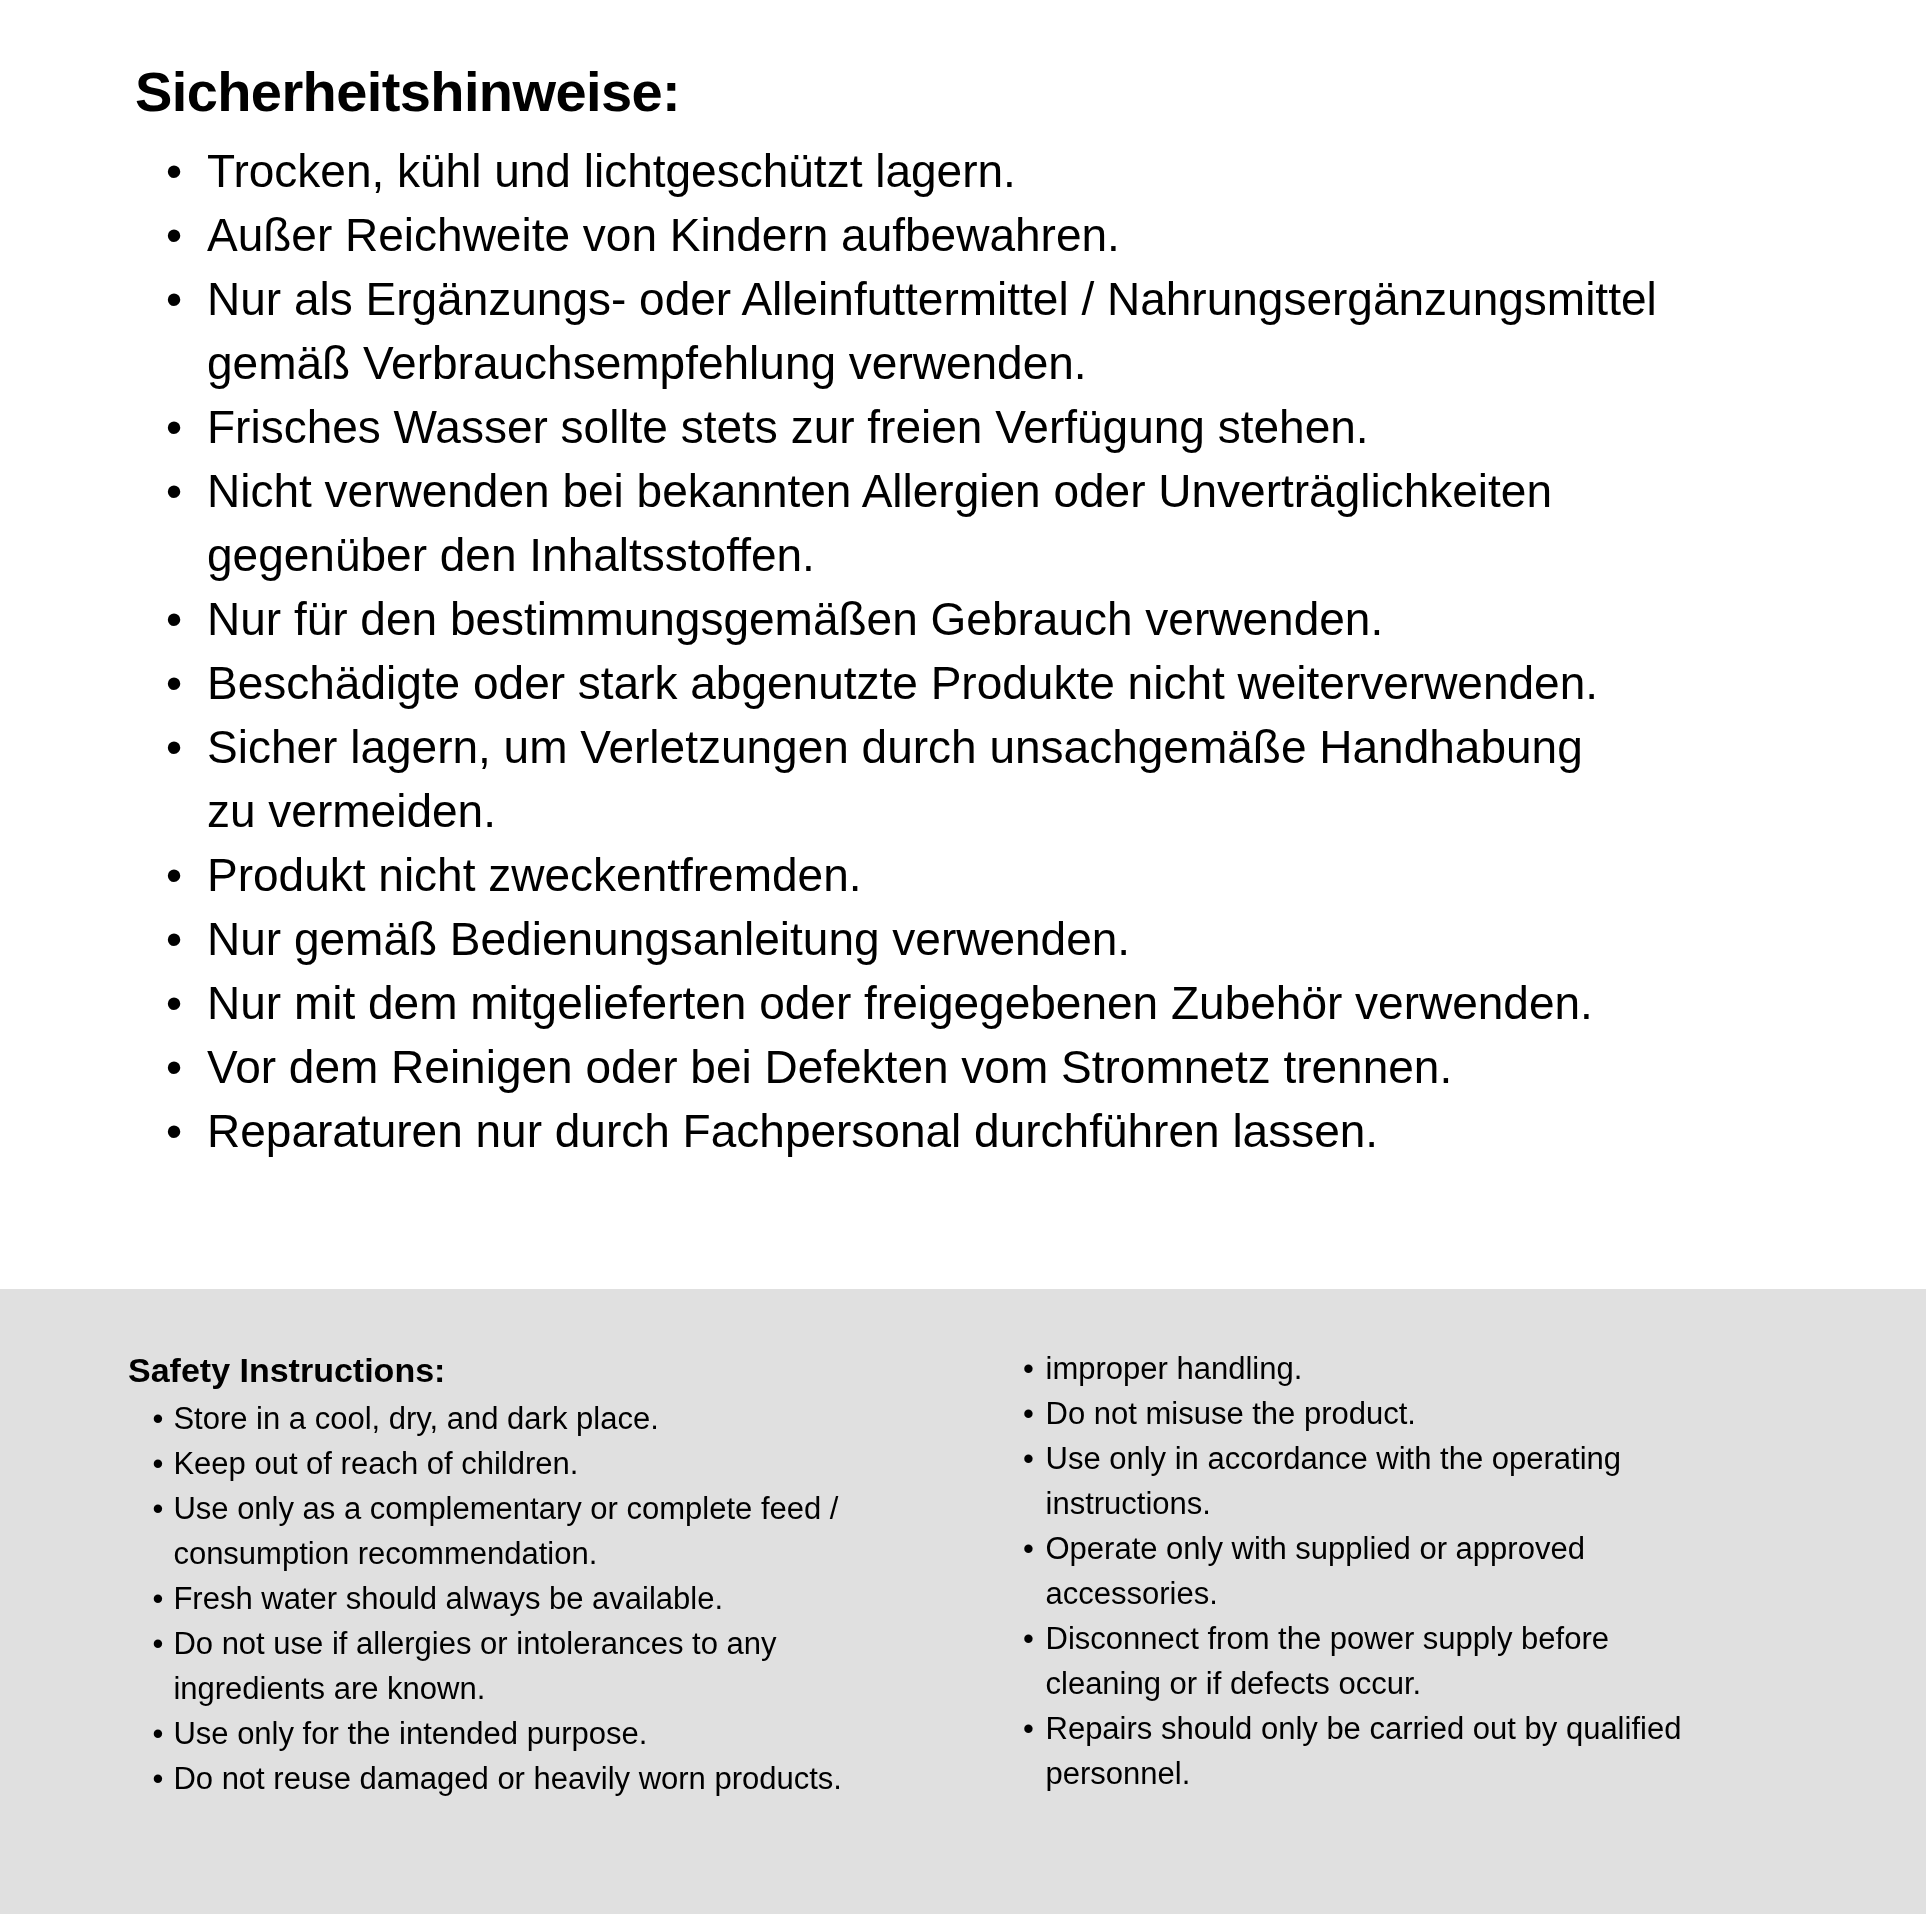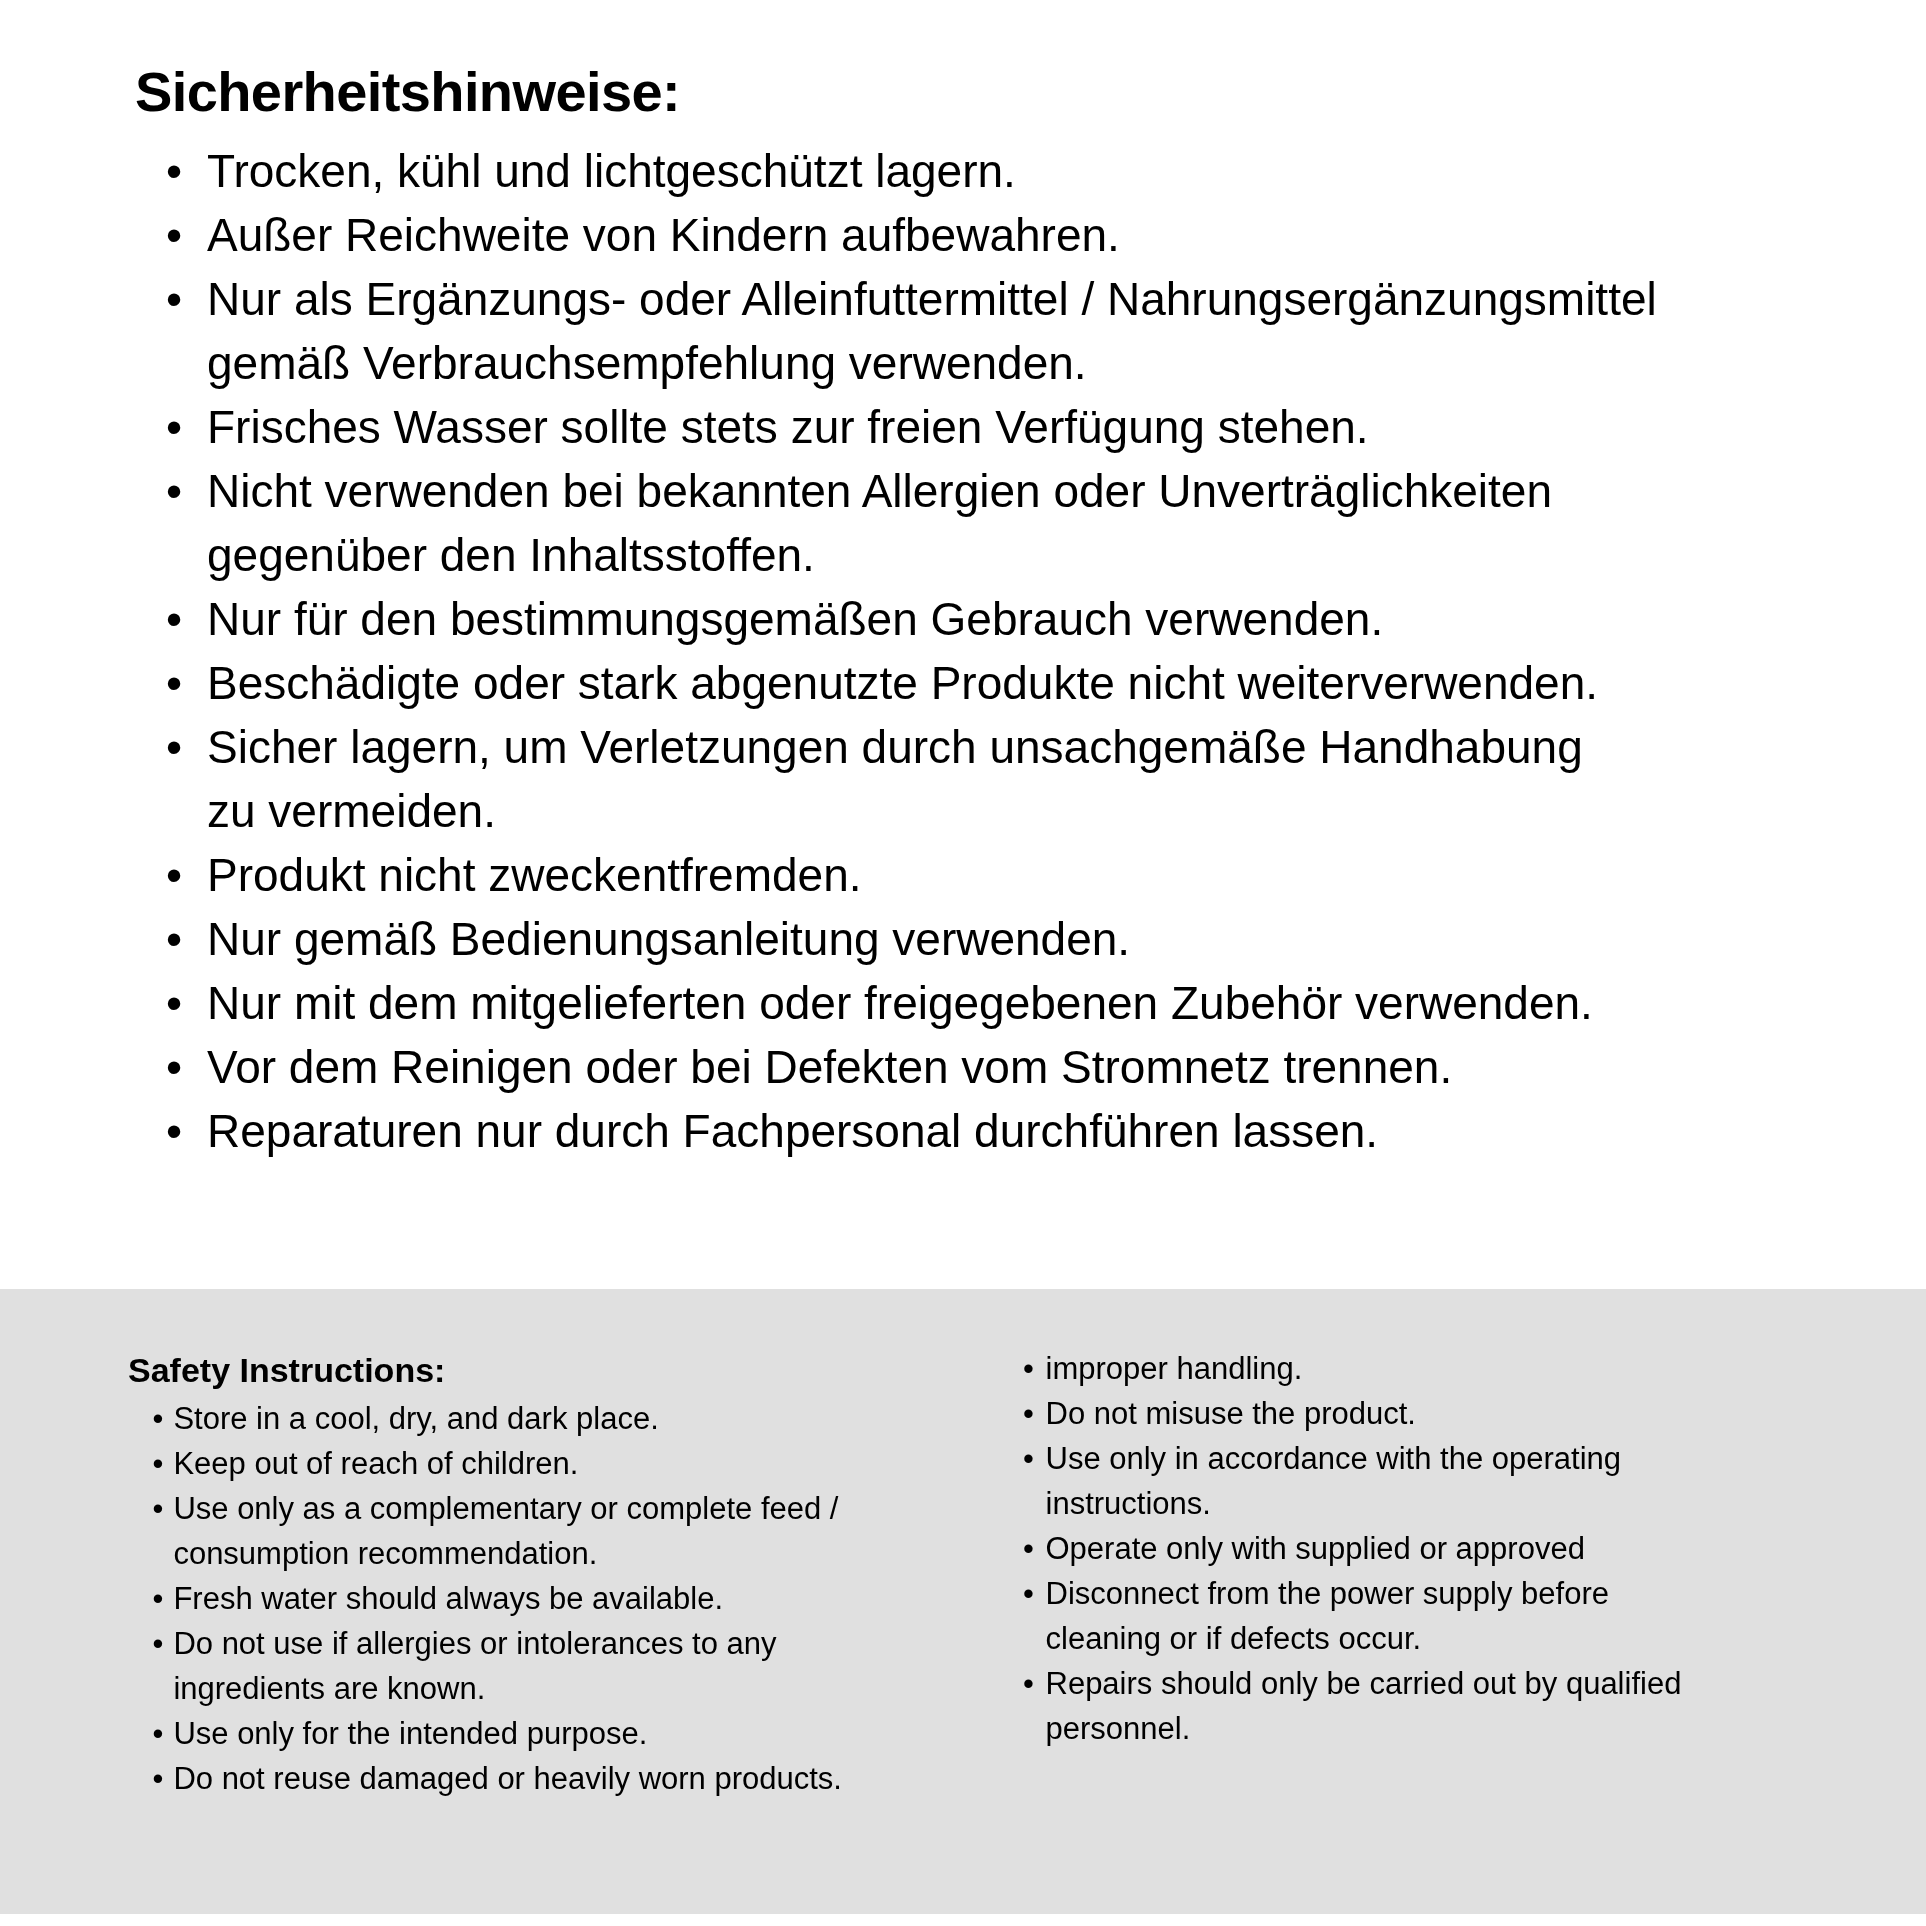--- a/index.html
+++ b/index.html
@@ -180,20 +180,21 @@
           <div class="b-line">Do not misuse the product.</div>
         </div>
         <div class="b-item">
           <span class="dot">•</span>
           <div class="b-line">Use only in accordance with the operating</div>
           <div class="b-line">instructions.</div>
         </div>
         <div class="b-item">
           <span class="dot">•</span>
           <div class="b-line">Operate only with supplied or approved</div>
+          <div class="b-line">accessories.</div>
         </div>
         <div class="b-item">
           <span class="dot">•</span>
           <div class="b-line">Disconnect from the power supply before</div>
           <div class="b-line">cleaning or if defects occur.</div>
         </div>
         <div class="b-item">
           <span class="dot">•</span>
           <div class="b-line">Repairs should only be carried out by qualified</div>
           <div class="b-line">personnel.</div>

